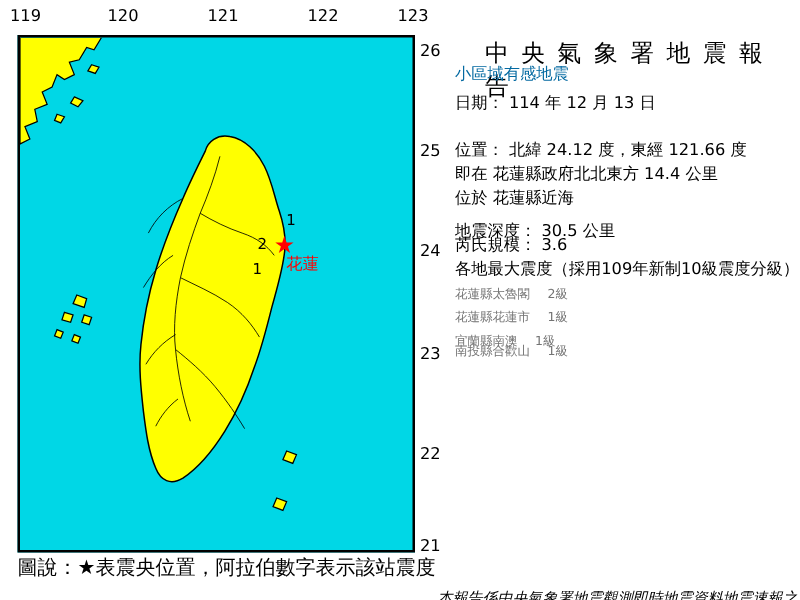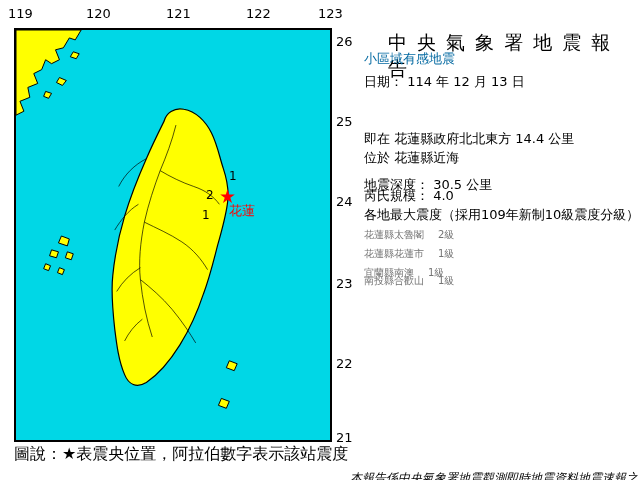--- a/index.html
+++ b/index.html
@@ -143,24 +143,25 @@
     <div id="legend">
       <span>圖說：★表震央位置，阿拉伯數字表示該站震度</span>
     </div>
   </div>
 
   <div id="info-panel">
     <div id="report-title">中 央 氣 象 署 地 震 報 告</div>
     <div id="sub-title">小區域有感地震</div>
 
     <div class="info-line" style="top:73px;">日期： 114 年 12 月 13 日</div>
+    <div class="info-line" style="top:111px;">位置： 北緯 24.12 度，東經 121.66 度</div>
     <div class="info-line" style="top:130px;">即在 花蓮縣政府北北東方 14.4 公里</div>
     <div class="info-line" style="top:149px;">位於 花蓮縣近海</div>
     <div class="info-line" style="top:176px;">地震深度： 30.5 公里</div>
-    <div class="info-line" style="top:187px;">芮氏規模： 4.0</div>
+    <div class="info-line" style="top:187px;">芮氏規模： 3.6</div>
     <div class="info-line" style="top:206px;">各地最大震度（採用109年新制10級震度分級）</div>
 
     <div class="int-line" style="top:228px;">
       <span>花蓮縣太魯閣</span><span class="int-val">2級</span>
     </div>
     <div class="int-line" style="top:247px;">
       <span>花蓮縣花蓮市</span><span class="int-val">1級</span>
     </div>
     <div class="int-line" style="top:266px;">
       <span>宜蘭縣南澳</span><span class="int-val">1級</span>

